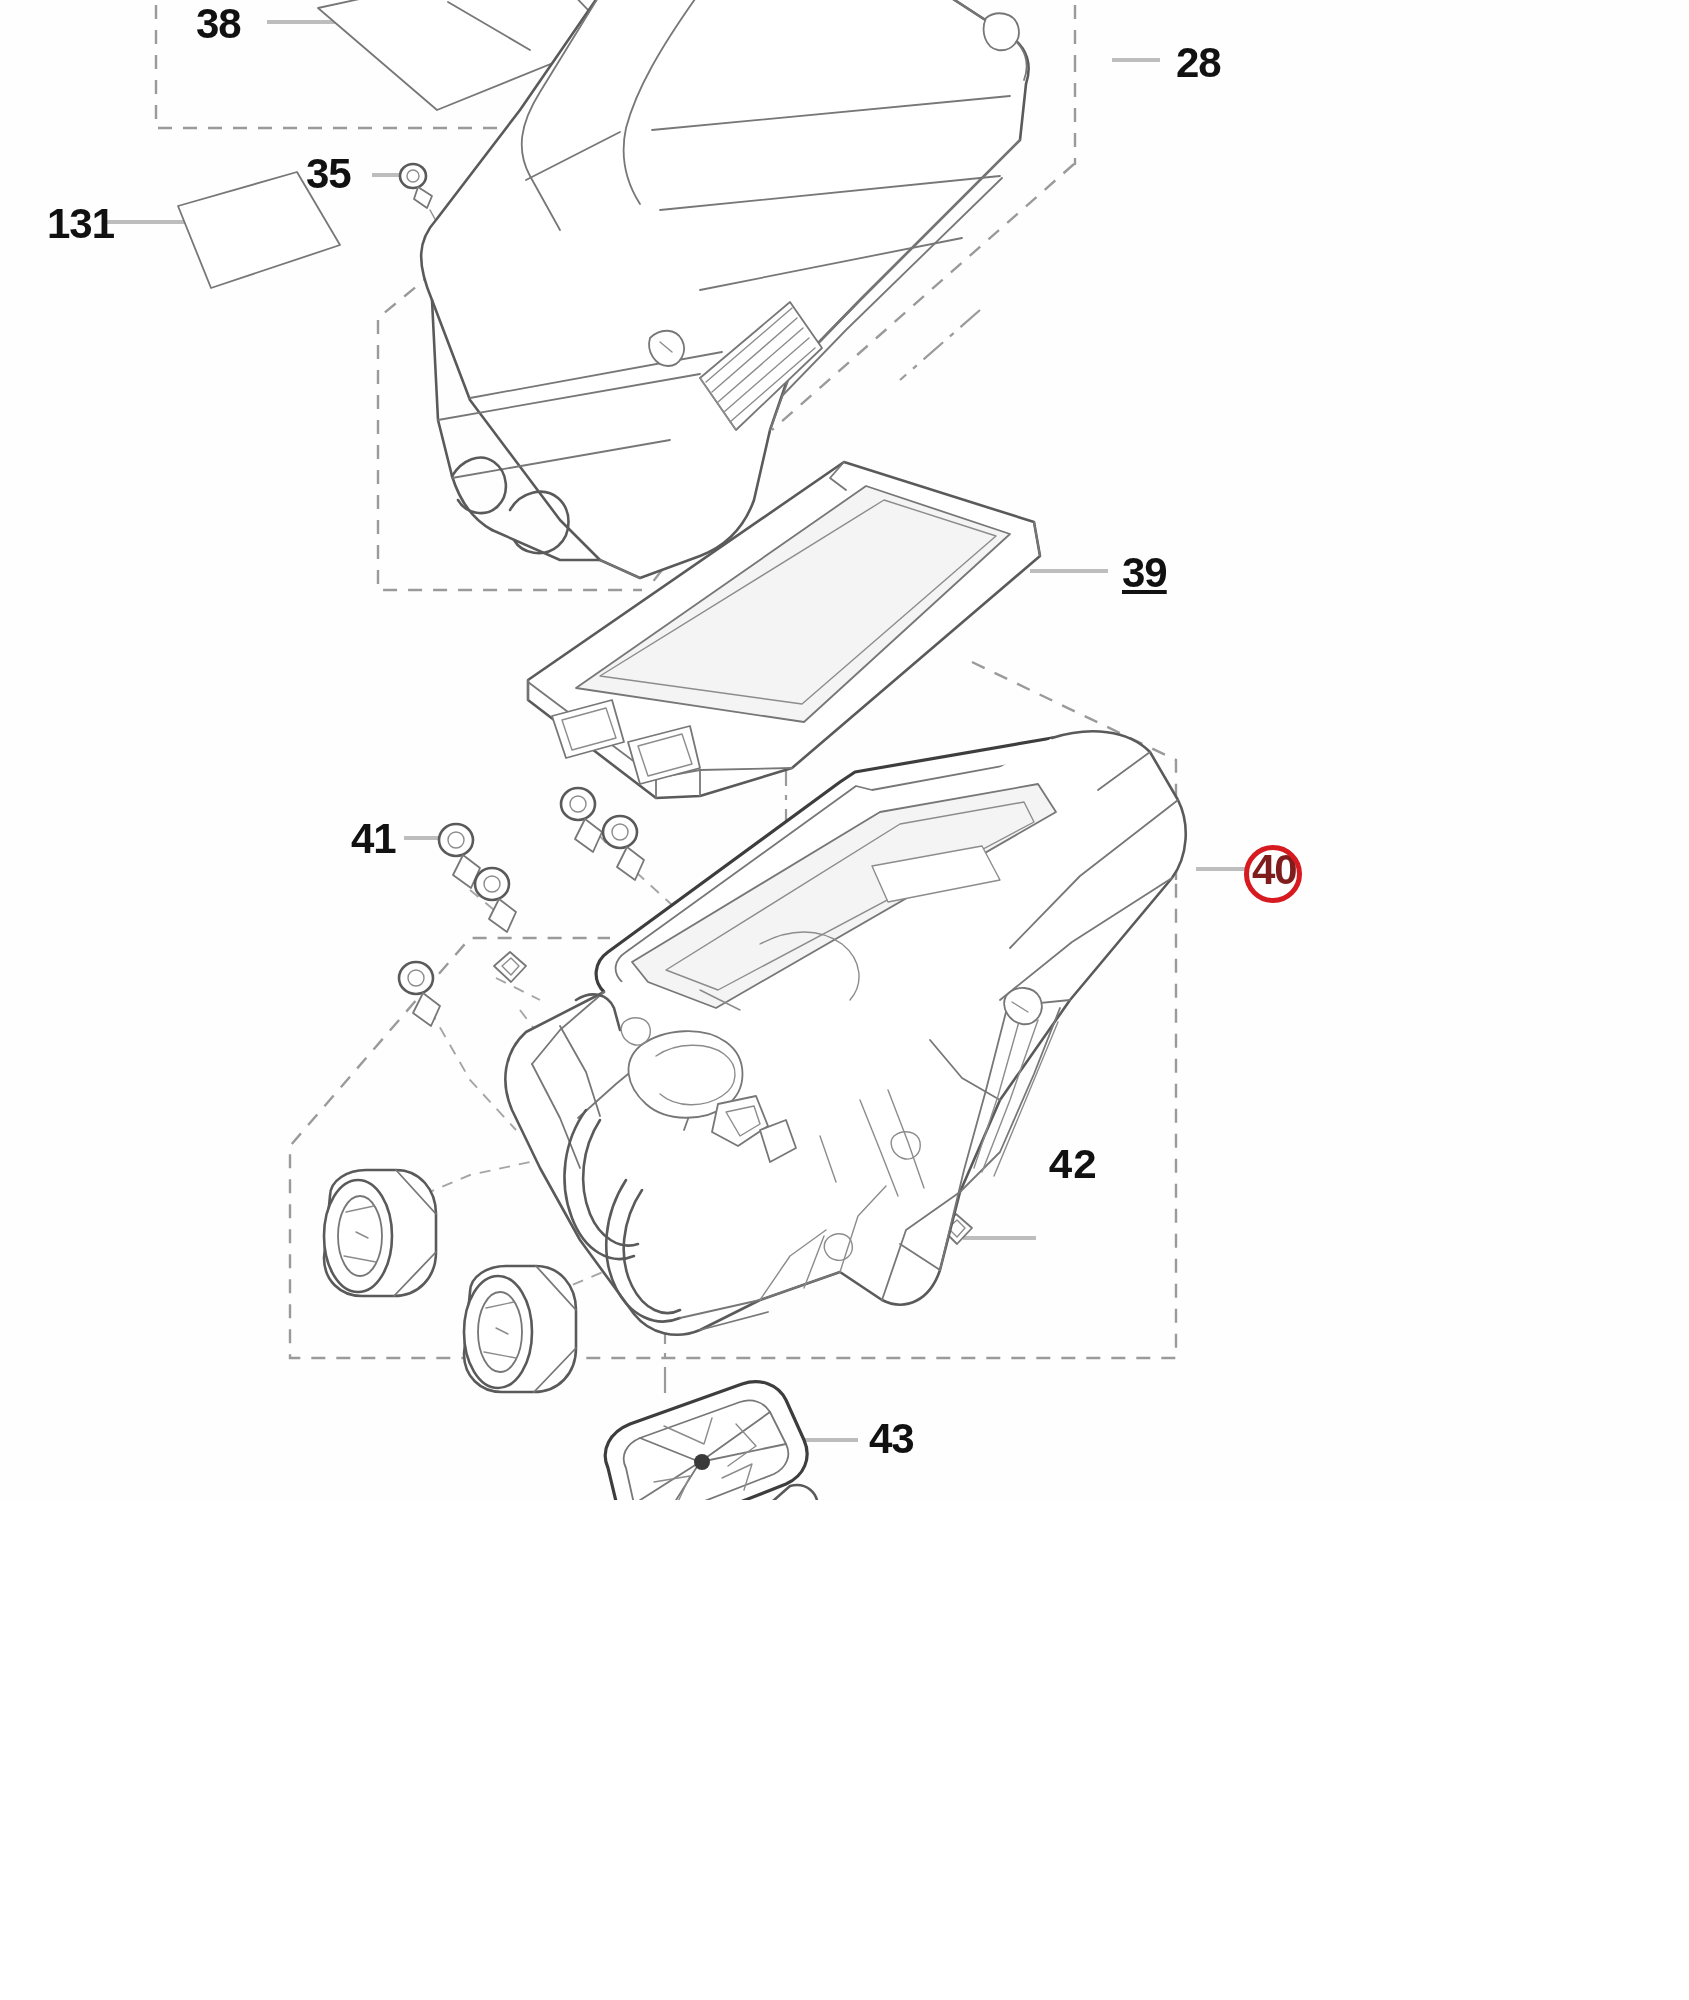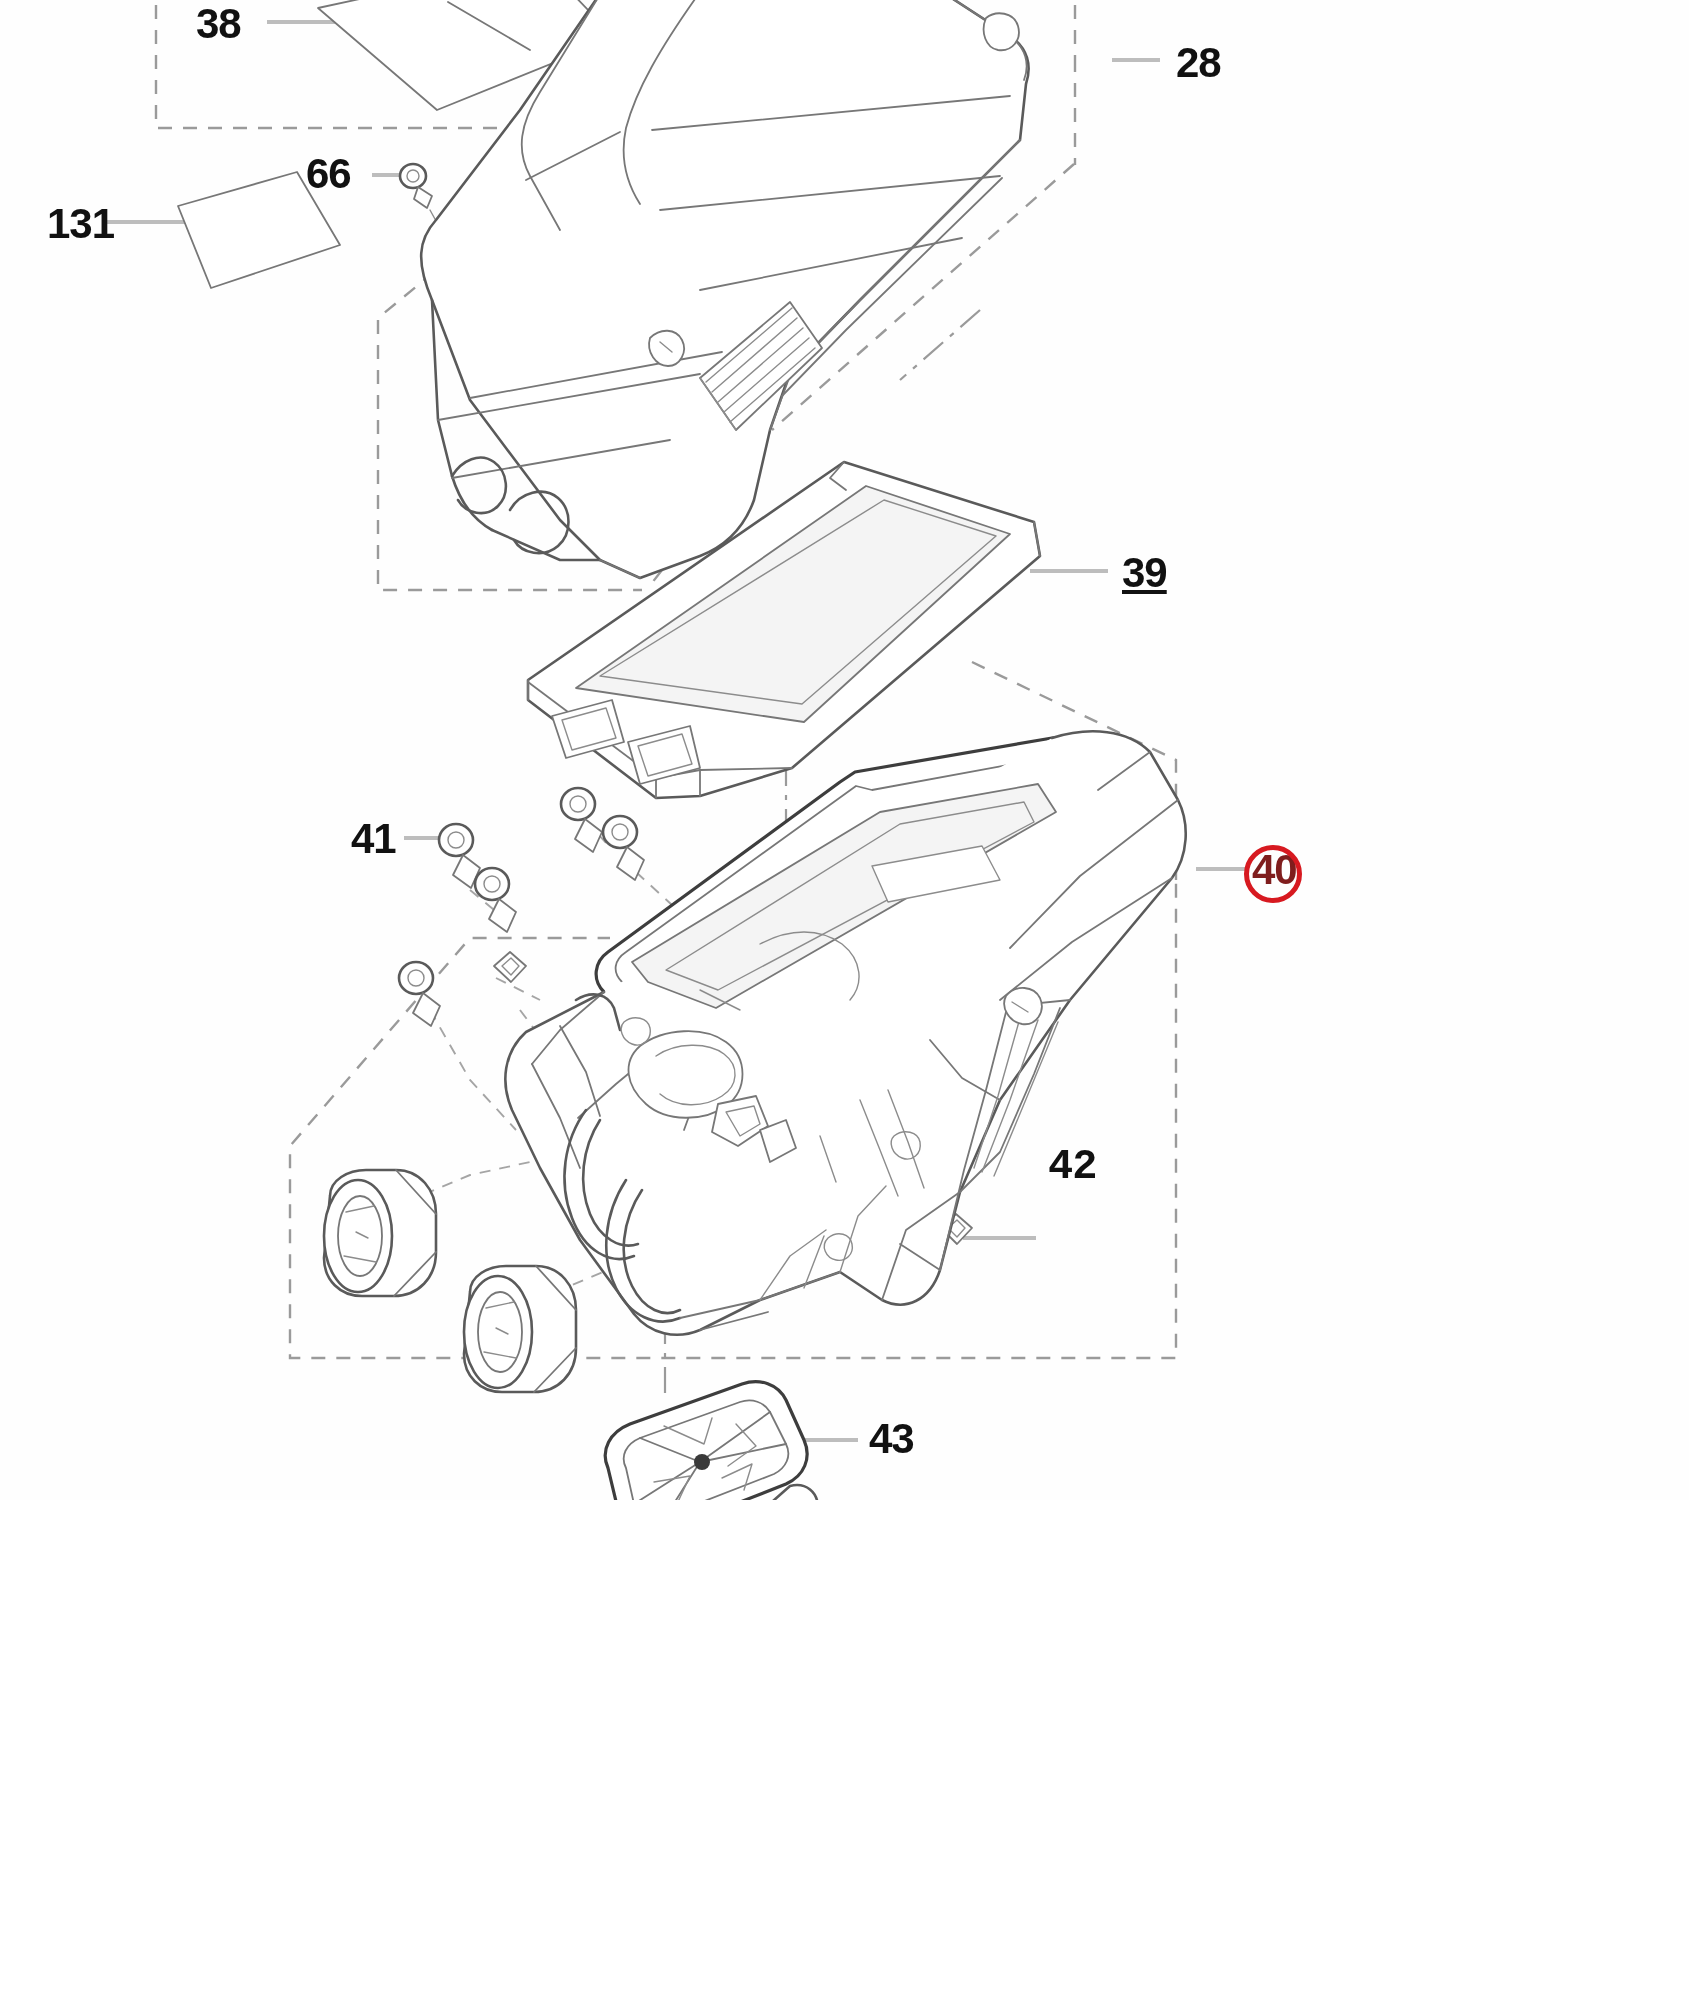--- a/index.html
+++ b/index.html
@@ -422,21 +422,21 @@
 
       <path class="ln-t" d="M620 1518 L648 1552 L700 1546"></path>
       <path class="ln-f" d="M664 1532 L680 1550"></path>
     </g>
 
   </svg>
 
   <div id="callout-layer">
       <div class="callout-label" style="left: 196px; top: 3px;">38</div>
       <div class="callout-label" style="left: 1176px; top: 42px;">28</div>
-      <div class="callout-label" style="left: 306px; top: 153px;">66</div>
+      <div class="callout-label" style="left: 306px; top: 153px;">35</div>
       <div class="callout-label" style="left: 47px; top: 203px;">131</div>
       <div class="callout-label" style="left: 1122px; top: 552px; text-decoration: underline;">39</div>
       <div class="callout-label highlighted" style="left: 1252px; top: 849px;">40</div>
       <div class="callout-label" style="left: 351px; top: 818px;">41</div>
       <div class="callout-label" style="left: 1048px; top: 1146px; font-family: Liberation Mono, monospace;">42</div>
       <div class="callout-label" style="left: 869px; top: 1418px; text-align: right;">43</div>
       <div class="highlight-ring" style="left: 1244px; top: 845px; width: 58px; height: 58px; border-color: rgb(215, 25, 32);"></div>
     </div>
 
 </div>

